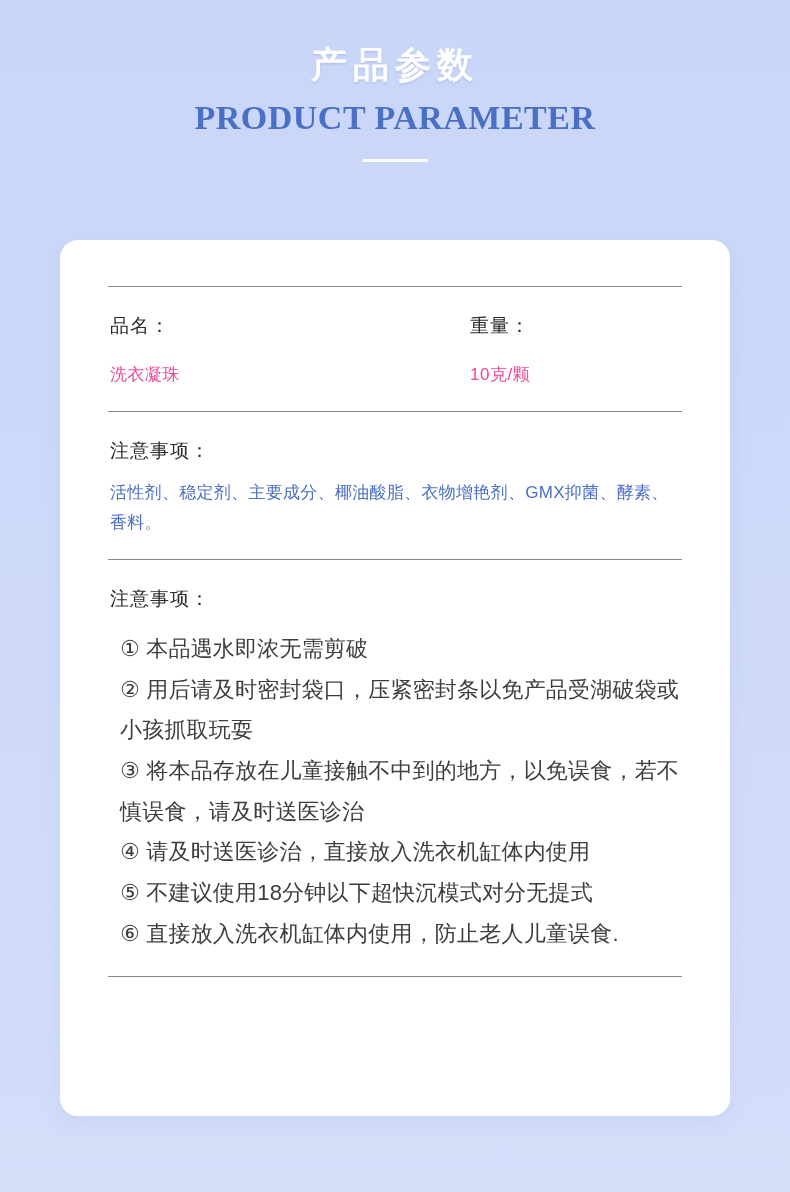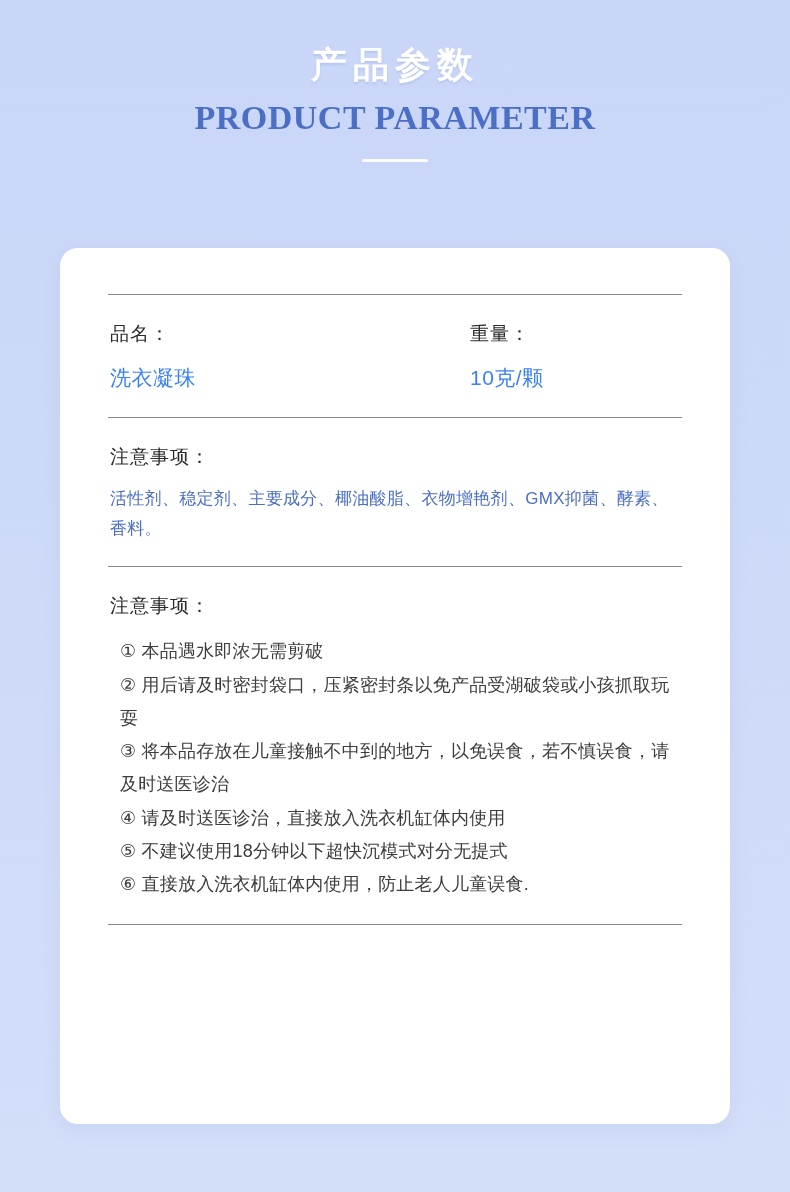--- a/index.html
+++ b/index.html
@@ -48,21 +48,21 @@
     height: 3px;
     background: #ffffff;
     border-radius: 2px;
     opacity: 0.95;
   }
 
   
   .card {
     position: absolute;
     left: 60px;
-    top: 248px;
+    top: 240px;
     width: 670px;
     height: 876px;
     background: #ffffff;
     border-radius: 18px;
     box-shadow: 0 6px 18px rgba(120,140,200,0.10);
     box-sizing: border-box;
     padding: 0 48px;
   }
 
   .divider {
@@ -84,43 +84,43 @@
   .col-left { width: 360px; }
   .col-right { flex: 1; }
 
   .field-label {
     font-size: 19px;
     color: #2b2b2b;
     line-height: 1.6;
     letter-spacing: 1px;
   }
   .field-value {
-    margin-top: 12px;
-    font-size: 21px;
-    color: #3b82f6;
+    margin-top: 20px;
+    font-size: 17px;
+    color: #ec4899;
     line-height: 1.6;
     letter-spacing: 0.5px;
   }
 
   .ingredients {
     margin-top: 12px;
     font-size: 17px;
     color: #4b6fc4;
     line-height: 1.75;
     letter-spacing: 0.3px;
     max-width: 560px;
   }
 
   .notice-list {
     margin: 14px 0 0 0;
     padding: 0;
     list-style: none;
   }
   .notice-list li {
-    font-size: 18px;
+    font-size: 22px;
     color: #3d3d3d;
     line-height: 1.85;
     letter-spacing: 0.2px;
     padding-left: 10px;
     text-indent: -0px;
   }
 
   .bottom-spacer { height: 10px; }
 </style>
 </head>

